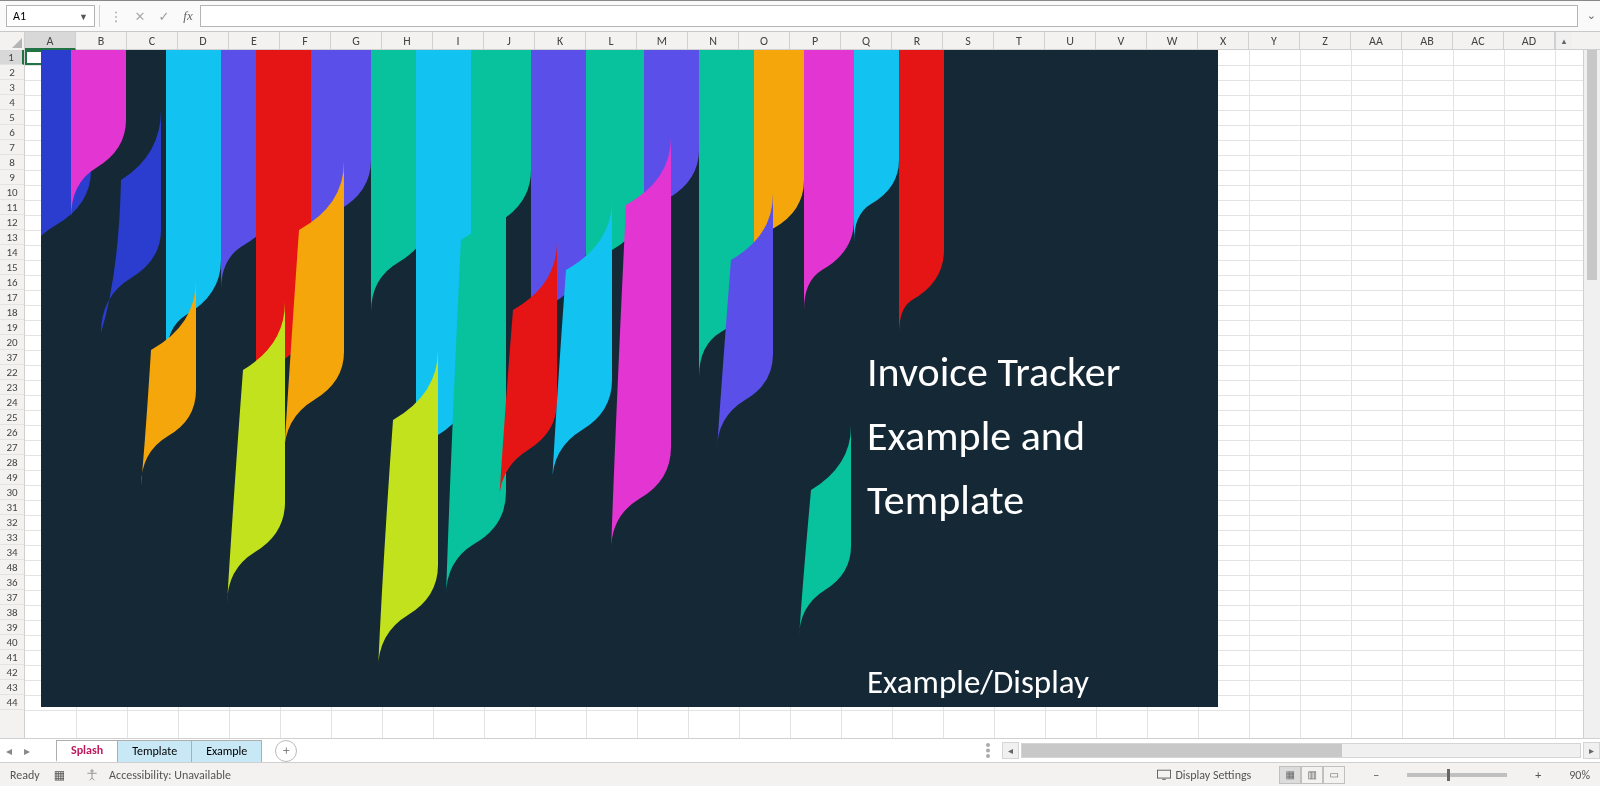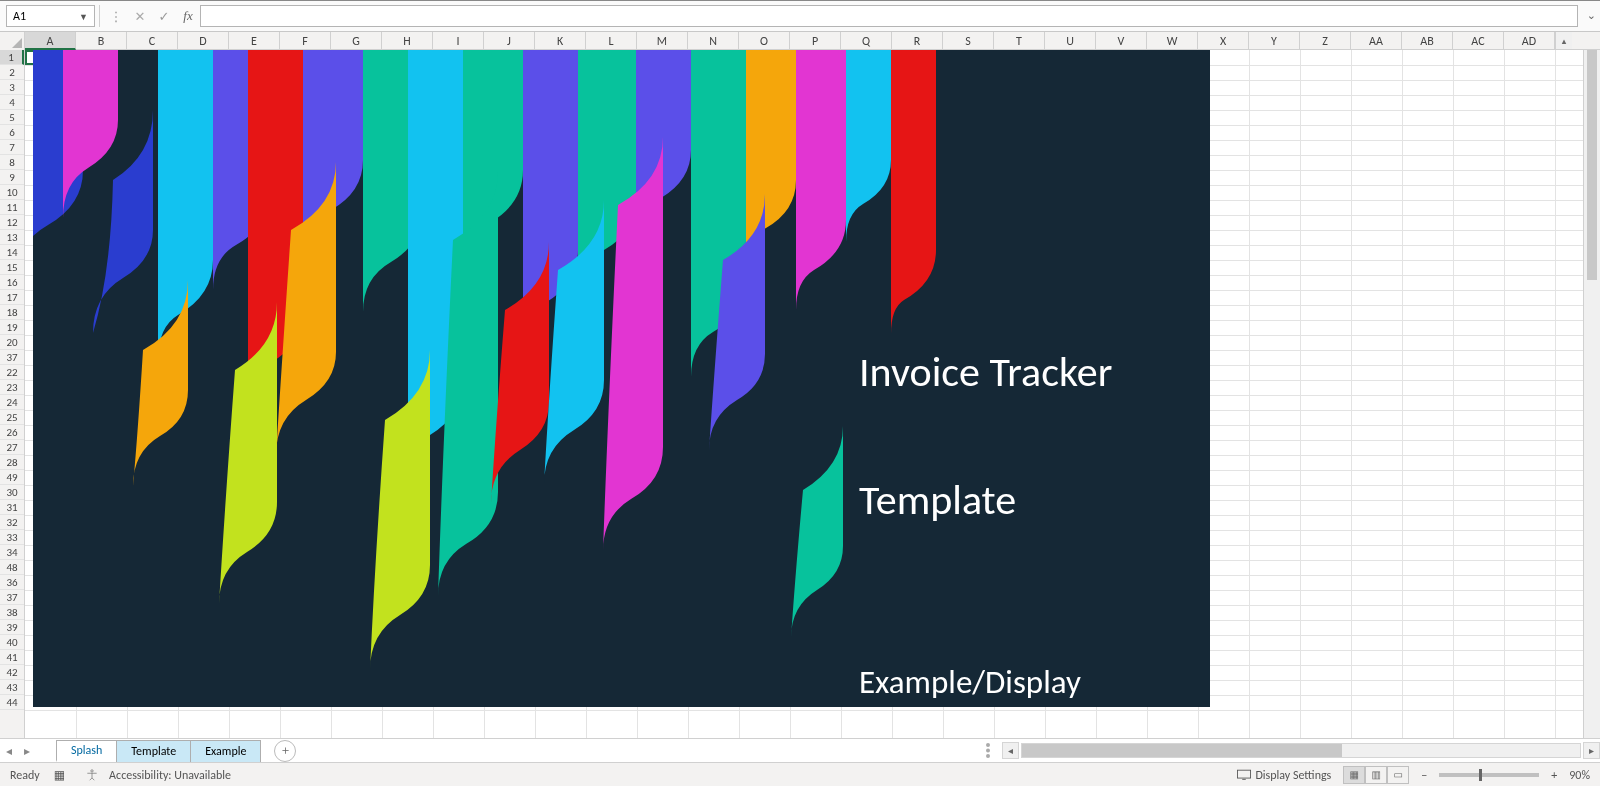--- a/index.html
+++ b/index.html
@@ -32,42 +32,42 @@
   .cells  { position:relative; flex:1; }
   .gridlines-v, .gridlines-h { position:absolute; inset:0; pointer-events:none; }
   .gv { position:absolute; top:0; bottom:0; width:1px; background:#e3e3e3; }
   .gh { position:absolute; left:0; right:17px; height:1px; background:#e3e3e3; }
   .vsb { position:absolute; right:0; top:0; bottom:0; width:17px; background:#f0f0f0; border-left:1px solid #d0d0d0; }
   .vsb .track{ position:absolute; left:3px; right:3px; top:0; bottom:0; background:#f0f0f0;}
   .vsb .thumb{ position:absolute; left:3px; right:3px; top:0; height:230px; background:#c8c8c8;}
   .selcell{ position:absolute; left:0; top:0; width:51px; height:15px; border:2px solid #217346; box-sizing:border-box; pointer-events:none;}
 
   
-  .splash { position:absolute; left:8px; top:0; width:1177px; height:657px; background:#152836; overflow:hidden; }
+  .splash { position:absolute; left:16px; top:0; width:1177px; height:657px; background:#152836; overflow:hidden; }
   .splash svg{ position:absolute; left:-20px; top:0; }
   .stxt   { position:absolute; left:826px; color:#fff; font-weight:300; }
   .stxt.h { top:290px; font-size:42px; line-height:64px; }
   .stxt.s { top:560px; font-size:33px; line-height:48px; }
 
   
   .tabs   { height:24px; display:flex; align-items:center; border-top:1px solid #d0d0d0; background:#fff; font-size:12px; }
   .tabs .nav{ width:18px; text-align:center; color:#888; }
   .tab    { height:22px; padding:0 14px; border:1px solid #aeaeae; border-bottom:none; margin-right:-1px; display:flex; align-items:center; background:#fff; }
-  .tab.active{ color:#0369a1; border-bottom:2px solid #fff; font-weight:400; }
+  .tab.active{ color:#be185d; border-bottom:2px solid #fff; font-weight:700; }
   .tab.sel{ background:#c9e8f6; }
   .addtab { width:22px; height:22px; border:1px solid #bbb; border-radius:50%; margin-left:14px; display:flex; align-items:center; justify-content:center; color:#666; }
   .hsb    { margin-left:auto; height:17px; display:flex; align-items:center; }
   .hsb .tr{ width:560px; height:15px; background:#f0f0f0; border:1px solid #d5d5d5; margin:0 2px; position:relative;}
   .hsb .th{ position:absolute; left:0; top:0; height:100%; width:320px; background:#c8c8c8;}
   .hsb .ar{ width:17px; height:17px; display:flex; align-items:center; justify-content:center; font-size:10px; color:#666; background:#f0f0f0; border:1px solid #d5d5d5;}
 
   
   .status { height:24px; background:#f3f2f1; border-top:1px solid #d0d0d0; display:flex; align-items:center; font-size:12px; color:#555; padding:0 10px;}
   .status .acc{ margin-left:20px; display:flex; align-items:center; gap:10px;}
-  .status .right{ margin-left:auto; display:flex; align-items:center; gap:12px;}
+  .status .right{ margin-left:auto; display:flex; align-items:center; gap:28px;}
   .vbtn   { width:22px; height:18px; border:1px solid #c0c0c0; display:flex; align-items:center; justify-content:center; font-size:10px; color:#666;}
   .vbtn.on{ background:#dcdcdc;}
   .slider { width:100px; height:4px; background:#c0c0c0; position:relative; }
   .slider .kn{ position:absolute; left:40px; top:-4px; width:3px; height:12px; background:#666;}
 </style>
 </head>
 <body>
 
 <div class="fbar" style="position:relative">
   <div class="namebox">
@@ -277,21 +277,21 @@
           <path d="M733 0 h50 v130 q0 31 -30 48 q-20 12 -20 44 V0" fill="#f5a60b"></path>
           <path d="M710 210 q42 -24 42 -66 v160 q0 30 -28 46 q-28 17 -28 50 q5 -75 14 -190" fill="#5b4fe9"></path>
           <path d="M783 0 h50 v170 q0 32 -32 50 q-18 11 -18 40 V0" fill="#e235d2"></path>
           <path d="M833 0 h45 v110 q0 28 -28 44 q-17 10 -17 38 V0" fill="#12c2f0"></path>
           <path d="M790 440 q40 -24 40 -64 v120 q0 28 -26 44 q-26 16 -26 48 q4 -60 12 -148" fill="#07c29c"></path>
           <path d="M878 0 h45 v200 q0 32 -32 50 q-13 8 -13 34 V0" fill="#e61515"></path>
         </g>
       </svg>
       <div class="stxt h">
         <span>Invoice Tracker</span><br>
-        <br>
+        <span>Example and</span><br>
         <span>Template</span>
       </div>
       <div class="stxt s">
         <br>
         <span>Example/Display</span>
       </div>
     </div>
 
     <div class="vsb">
       <div class="track"></div>

